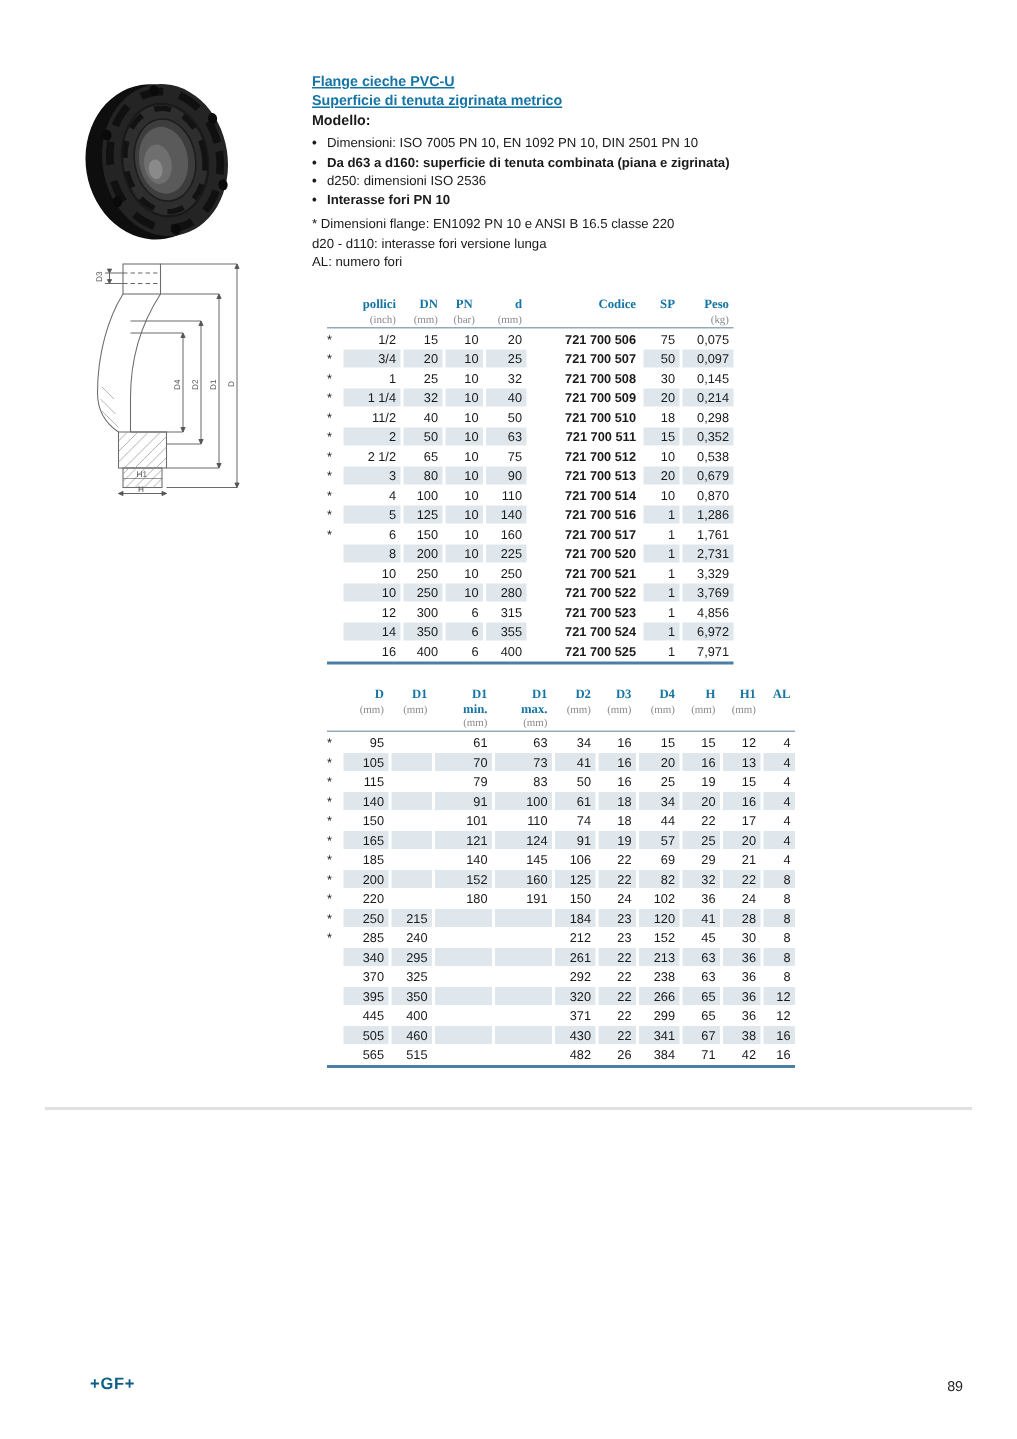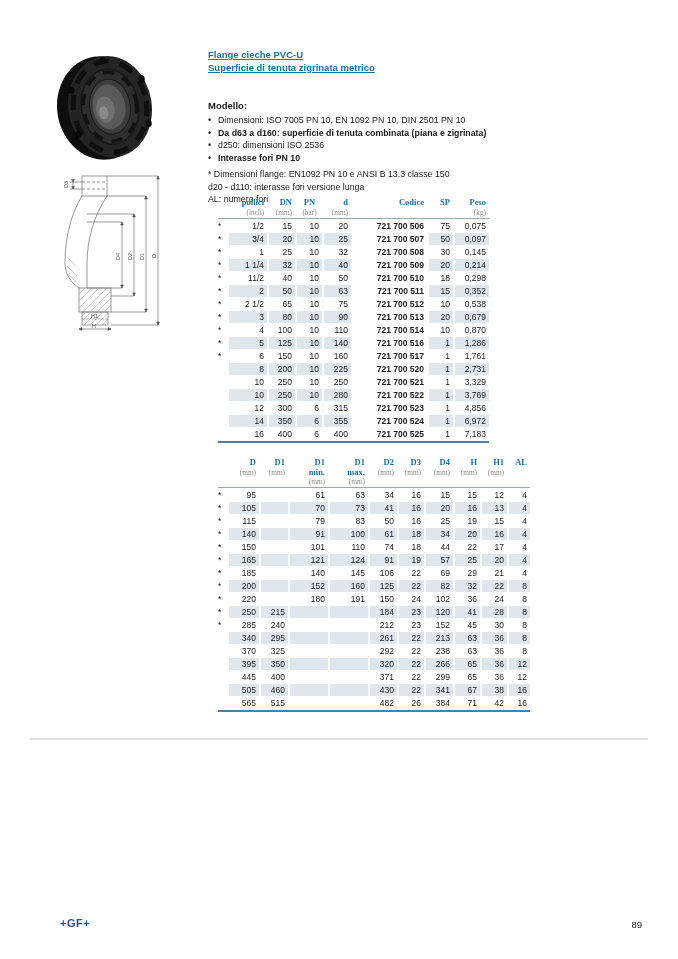--- a/index.html
+++ b/index.html
@@ -17,21 +17,21 @@
     position:relative;width:678px;height:959px;background:#ffffff;
     font-family:"Liberation Sans", sans-serif;color:var(--text-black);
     overflow:hidden;
   }
   
   .photo{position:absolute;left:52px;top:50px;width:112px;height:114px;}
   .drawing{position:absolute;left:46px;top:170px;width:118px;height:162px;}
   
   .textcol{position:absolute;left:208px;top:48px;width:340px;}
   .title{color:var(--accent-blue);font-weight:bold;font-size:9.5px;line-height:13px;text-decoration:underline;}
-  .model-heading{font-weight:bold;font-size:9.5px;margin-top:26px;margin-bottom:3px;}
+  .model-heading{font-weight:bold;font-size:9.5px;margin-top:1px;margin-bottom:3px;}
   ul.bullets{list-style:none;}
   ul.bullets li{font-size:8.8px;line-height:12.5px;display:flex;}
   ul.bullets li .bullet{font-weight:bold;width:10px;flex:0 0 10px;font-size:9px;}
   ul.bullets li.bold .btxt{font-weight:bold;}
   .footnotes{margin-top:4px;}
   .footnotes div{font-size:8.8px;line-height:12.5px;}
   
   .tbl-wrap{position:absolute;}
   .tbl-wrap.t1{left:216px;top:196px;}
   .tbl-wrap.t2{left:216px;top:456px;}
@@ -184,21 +184,21 @@
         <li>
           <span class="bullet">•</span>
           <span class="btxt">d250: dimensioni ISO 2536</span>
         </li>
         <li class="bold">
           <span class="bullet">•</span>
           <span class="btxt">Interasse fori PN 10</span>
         </li>
       </ul>
     <div class="footnotes">
-      <div>* Dimensioni flange: EN1092 PN 10 e ANSI B 13.3 classe 150</div>
+      <div>* Dimensioni flange: EN1092 PN 10 e ANSI B 16.5 classe 220</div>
       <div>d20 - d110: interasse fori versione lunga</div>
       <div>AL: numero fori</div>
     </div>
   </div>
 
   <div class="tbl-wrap t1">
     <table class="dim" id="table1">
         <thead>
           <tr>
             <th></th>
@@ -397,21 +397,21 @@
             <td class="shade">6,972</td>
           </tr>
           <tr>
             <td class="star"></td>
             <td>16</td>
             <td>400</td>
             <td>6</td>
             <td>400</td>
             <td class="bold">721 700 525</td>
             <td>1</td>
-            <td>7,183</td>
+            <td>7,971</td>
           </tr>
           <tr class="bottom-row">
             <td colspan="8">
               <div class="rule"></div>
             </td>
           </tr>
         </tbody>
       </table>
   </div>
   <div class="tbl-wrap t2">

